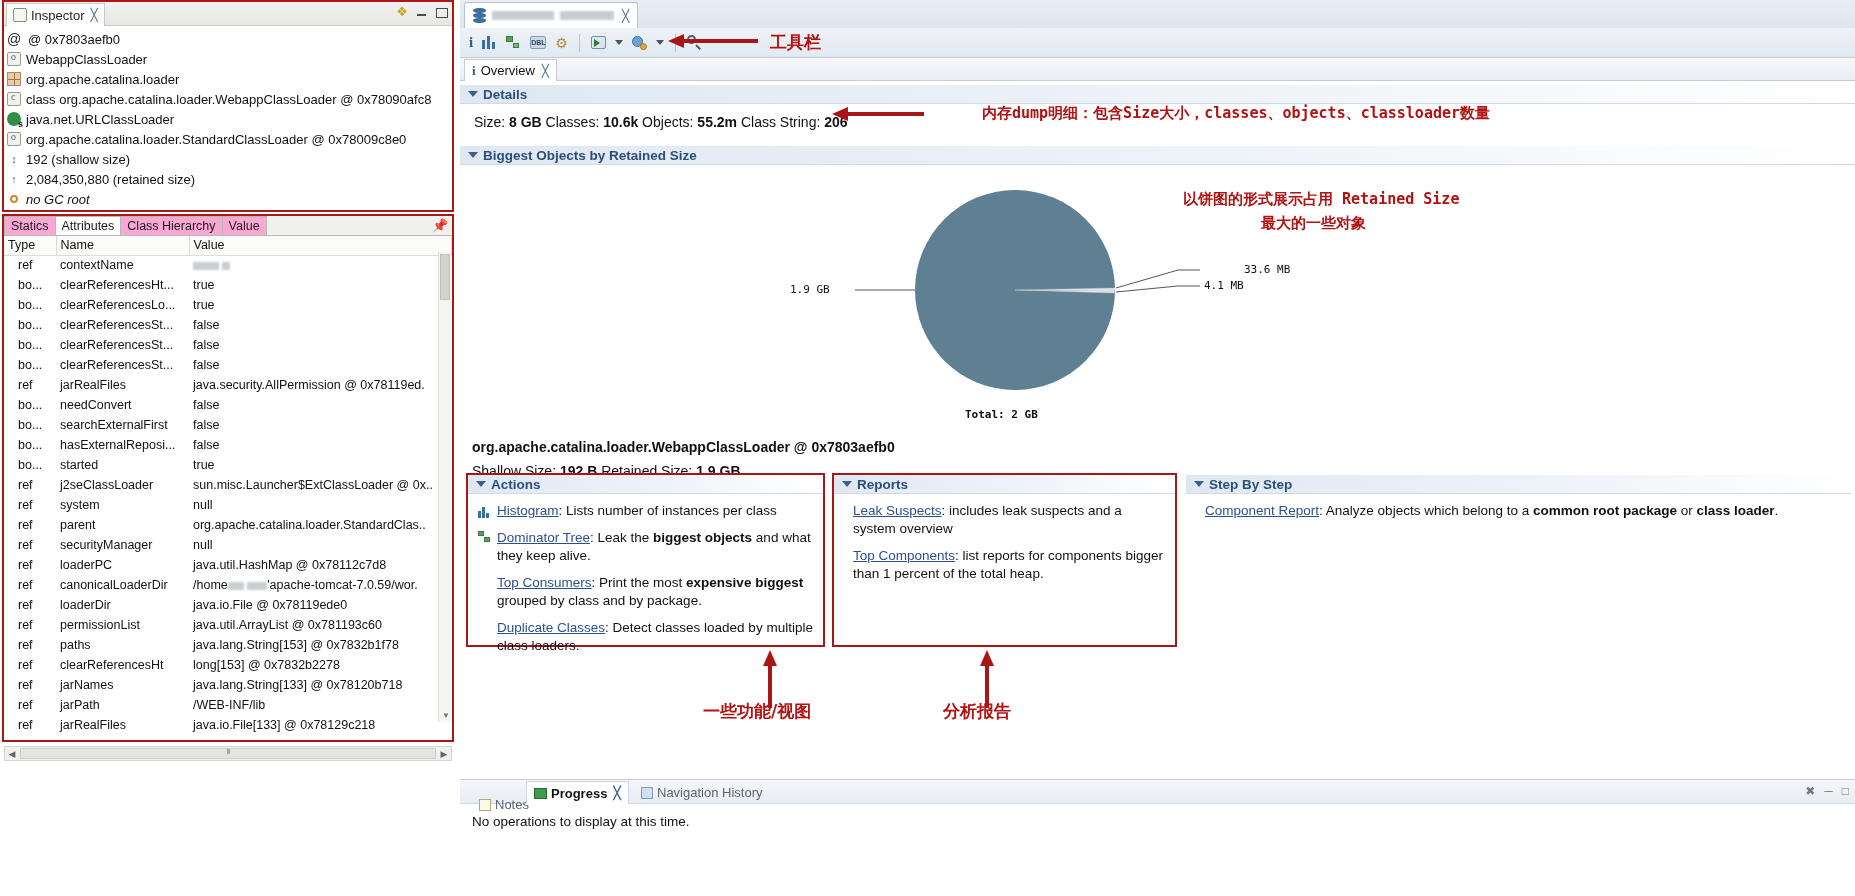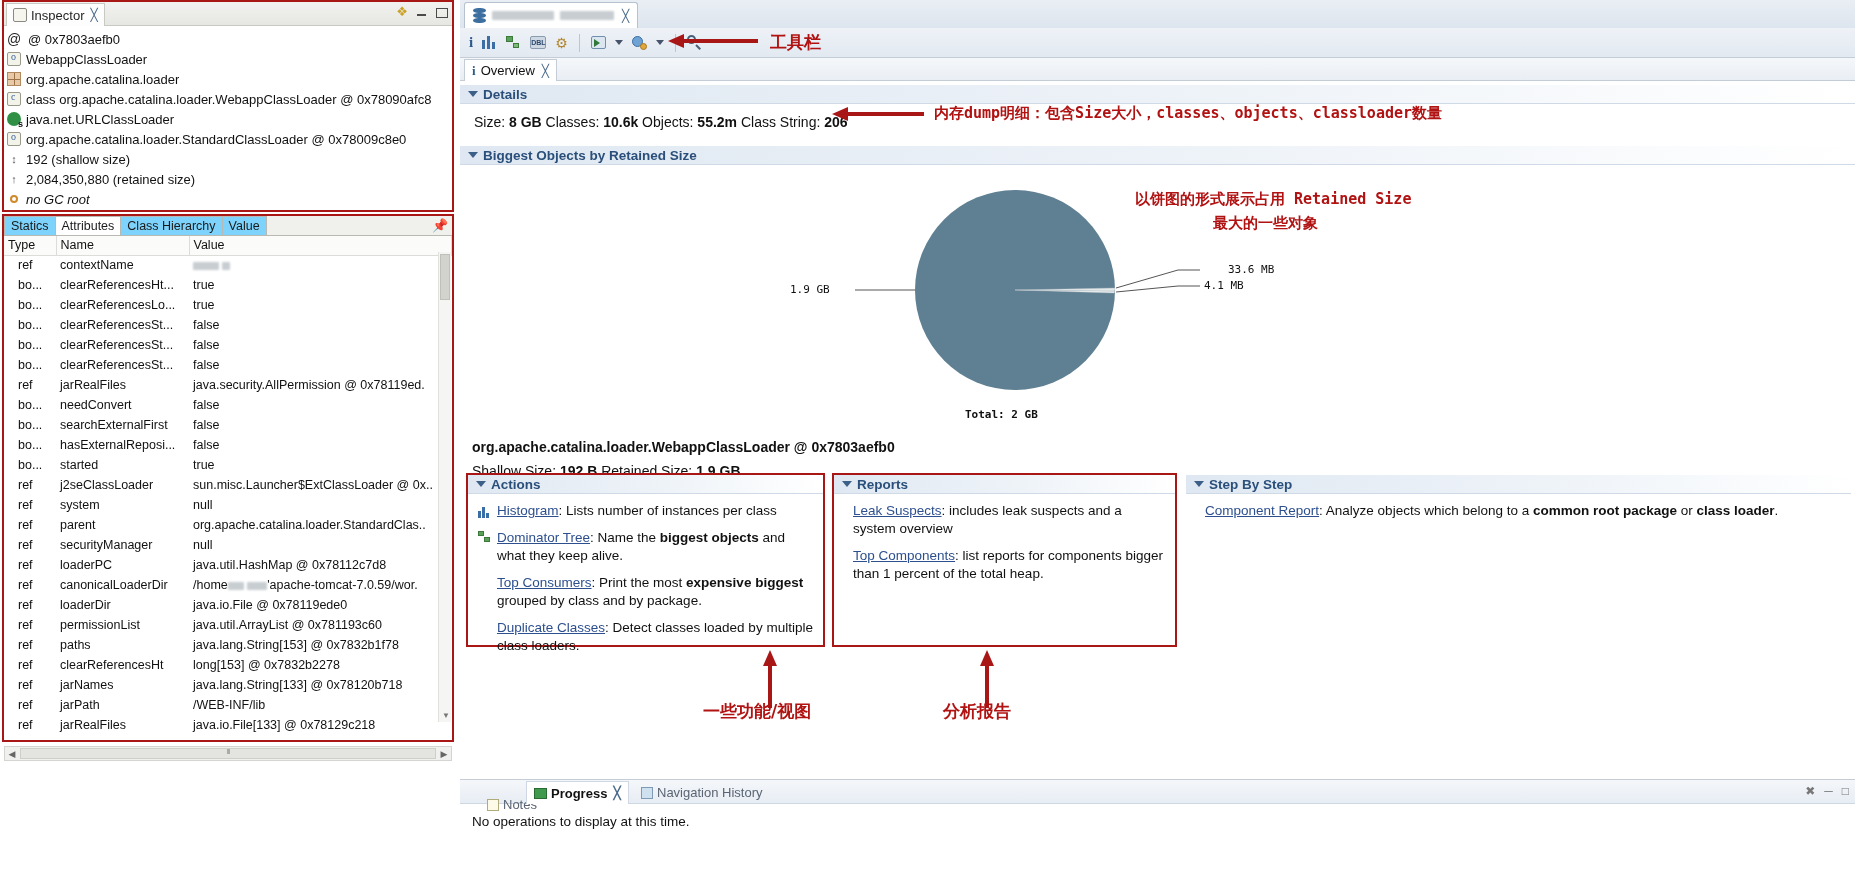--- a/index.html
+++ b/index.html
@@ -9,21 +9,21 @@
     background: #ffffff;
     font-family: "Liberation Sans", sans-serif;
     overflow: hidden;
   }
   #root { position: relative; width: 1855px; height: 768px; background: #fff; }
 
   
   .red-box { position: absolute; border: 2px solid #a81616; }
   .ann { position: absolute; color: #b11212; font-weight: bold; white-space: nowrap; }
   .ann-zh { font-family: "DejaVu Sans", sans-serif; font-size: 17px; }
-  .ann-mono { font-family: "DejaVu Sans Mono", monospace; font-size: 15px; }
+  .ann-mono { font-family: "DejaVu Sans Mono", monospace; font-size: 15px; margin-left: 48px; }
 
   
   .arrow-l { position: absolute; height: 14px; }
   .arrow-l .shaft { position: absolute; right: 0; top: 5px; height: 4px; background: #a81616; }
   .arrow-l .head {
     position: absolute; left: 0; top: 0; width: 0; height: 0;
     border-top: 7px solid transparent; border-bottom: 7px solid transparent;
     border-right: 16px solid #a81616;
   }
   
@@ -76,21 +76,21 @@
   .g-dot { width:8px; height:8px; border-radius:50%; border:2px solid #d08a2a; background:#fff; margin-left:3px; }
 
   
   #attrs { position: absolute; left: 4px; top: 216px; width: 448px; height: 524px; background:#fff; }
   .tabstrip {
     height: 20px; background:#f0f0ec; border-bottom:1px solid #b9b9b4;
     display:flex; align-items:flex-end; position:relative;
   }
   .tstab {
     font-size: 12.5px; color:#1a1a1a; padding: 2px 6px 2px 6px;
-    border:1px solid #b9b9b4; border-bottom:none; background:#7dd3fc; margin-right:-1px;
+    border:1px solid #b9b9b4; border-bottom:none; background:#f9a8d4; margin-right:-1px;
     height: 19px; line-height: 15px;
   }
   .tstab.active { background:#ffffff; }
   .tstab.filler { flex:1; border:none; background:transparent; }
   .pin { position:absolute; right:3px; top:2px; color:#c9a227; font-size:13px; }
 
   table.attr { width: 100%; border-collapse: collapse; table-layout: fixed; }
   table.attr th {
     font-size: 12.5px; font-weight: normal; text-align: left; color:#111;
     background:#fbfbfa; border-right:1px solid #dcdcd8; border-bottom:1px solid #dcdcd8;
@@ -484,21 +484,21 @@
         <path d="M555,125 L655,123.0 A100,100 0 0,1 654.7,126.2 Z" fill="#e3e8ea" stroke="#b8c2c8" stroke-width="0.4"></path>
         <path d="M555,125 L654.7,126.2 A100,100 0 0,1 654.2,128.0 Z" fill="#f2f4f5" stroke="#b8c2c8" stroke-width="0.4"></path>
 
         <line x1="455" y1="125" x2="395" y2="125" stroke="#555" stroke-width="1"></line>
         <line x1="656" y1="123" x2="718" y2="105" stroke="#555" stroke-width="1"></line>
         <line x1="656" y1="127" x2="718" y2="121" stroke="#555" stroke-width="1"></line>
         <line x1="718" y1="105" x2="740" y2="105" stroke="#555" stroke-width="1"></line>
         <line x1="718" y1="121" x2="740" y2="121" stroke="#555" stroke-width="1"></line>
       </svg>
       <span class="pie-label" style="left:330px; top:118px;">1.9 GB</span>
-      <span class="pie-label" style="left:768px; top:98px;">33.6 MB</span>
+      <span class="pie-label" style="left:784px; top:98px;">33.6 MB</span>
       <span class="pie-label" style="left:744px; top:114px;">4.1 MB</span>
       <span class="pie-label" style="left:505px; top:243px; font-weight:bold;">Total: 2 GB</span>
     </div>
 
     <div class="obj-title">org.apache.catalina.loader.WebappClassLoader @ 0x7803aefb0</div>
     <div class="obj-sizes">
       <span>Shallow Size:</span>
       <b>192 B</b>
       <span>Retained Size:</span>
       <b>1.9 GB</b>
@@ -518,21 +518,21 @@
             <i style="left:4px;height:11px"></i>
             <i style="left:8px;height:5px"></i>
         </span>
         <span class="p-text"><a class="lnk">Histogram</a><span>: Lists number of instances per class</span></span>
       </div>
       <div class="p-item">
         <span class="p-ico ico-tree">
           <i style="left:0;top:0"></i>
             <i style="left:6px;top:6px"></i>
         </span>
-        <span class="p-text"><a class="lnk">Dominator Tree</a><span>: Name the </span><b>biggest objects</b><span> and what they keep alive.</span></span>
+        <span class="p-text"><a class="lnk">Dominator Tree</a><span>: Leak the </span><b>biggest objects</b><span> and what they keep alive.</span></span>
       </div>
       <div class="p-item" style="padding-left:19px;">
         <span class="p-text"><a class="lnk">Top Consumers</a><span>: Print the most </span><b>expensive biggest</b><span> grouped by class and by package.</span></span>
       </div>
       <div class="p-item" style="padding-left:19px;">
         <span class="p-text"><a class="lnk">Duplicate Classes</a><span>: Detect classes loaded by multiple class loaders.</span></span>
       </div>
     </div>
   </div>
 
@@ -559,21 +559,21 @@
     </div>
     <div class="pbody" style="padding-left:19px;">
       <div class="p-item">
         <span class="p-text"><a class="lnk">Component Report</a><span>: Analyze objects which belong to a </span><b>common root package</b><span> or </span><b>class loader</b><span>.</span></span>
       </div>
     </div>
   </div>
 
   <div id="bottomview">
     <div class="bv-tabbar">
-      <div class="bv-tab" style="left:20px;margin-top:12px;">
+      <div class="bv-tab" style="left:12px;margin-top:12px;">
         <span style="display:inline-block;width:12px;height:12px;background:#fdfbe8;border:1px solid #b0ab7a;"></span>
         <span>Notes</span>
       </div>
       <div class="bv-tab active" style="left:66px;">
         <span style="display:inline-block;width:13px;height:11px;background:#3f9a4d;border:1px solid #2a6b34;"></span>
         <span>Progress</span>
         <span class="tab-close">╳</span>
       </div>
       <div class="bv-tab" style="left:174px;">
         <span style="display:inline-block;width:12px;height:12px;background:#cfe0ef;border:1px solid #7e9ab5;"></span>

